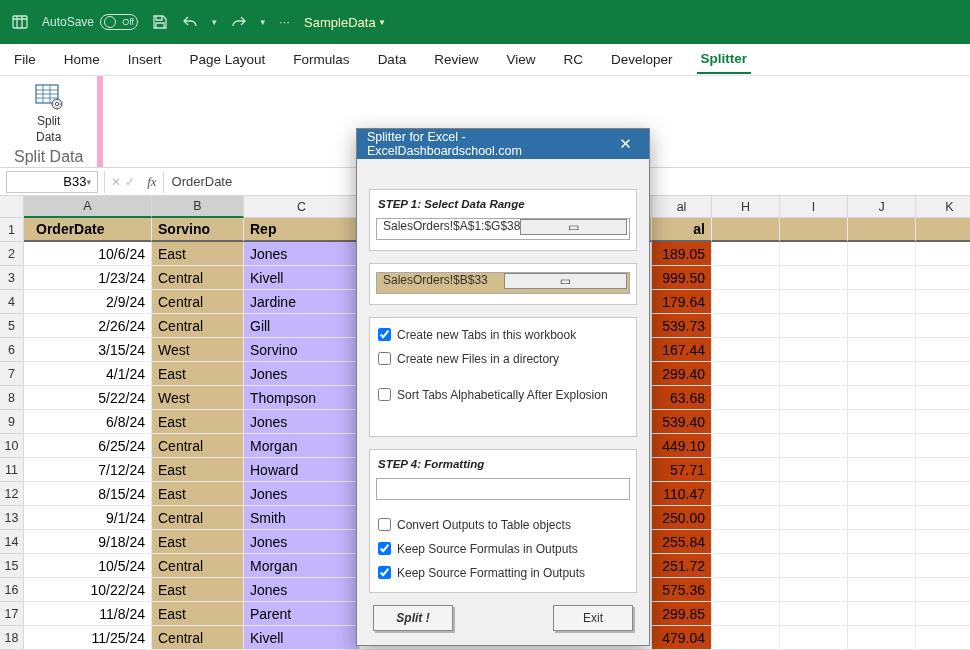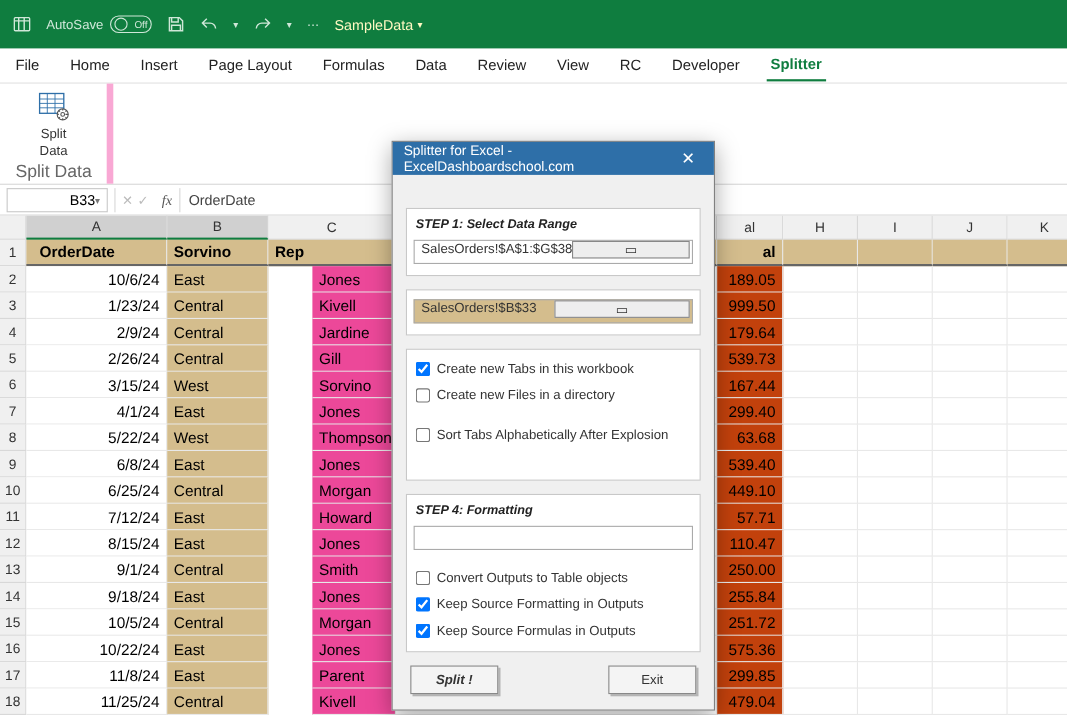--- a/index.html
+++ b/index.html
@@ -38,35 +38,35 @@
 
 .rows { }
 .row { display:grid; grid-template-columns: 24px 128px 92px 116px 292px 60px repeat(4, 68px); height:24px; font-size:14px;}
 .rh { border-right:1px solid #d8d8d8; border-bottom:1px solid #d8d8d8; background:#f0f0f0; display:flex; align-items:center; justify-content:center; font-size:12.5px; color:#333;}
 .cell { border-right:1px solid #e8e8e8; border-bottom:1px solid #e8e8e8; padding: 2px 6px; display:flex; align-items:center; white-space:nowrap; overflow:hidden;}
 .num { justify-content:flex-end; }
 .hdr-row .cell { background:#d4bd8d; font-weight:600; border-bottom:2px solid #666;}
 .hdr-row .cell.indent { padding-left:12px;}
 .data-row .cell.colA { background:#fff; justify-content:flex-end;}
 .data-row .cell.colB { background:#d4bd8d;}
-.data-row .cell.colC { background:#ec4899;margin-left:40px;}
+.data-row .cell.colC { background:#c4b5fd;}
 .data-row .cell.colE { background:#c2410c; justify-content:flex-end;}
 
 
 .dialog { position:absolute; left:356px; top:128px; width:294px; background:#f0f0f0; border:1px solid #808080; box-shadow: 0 6px 20px rgba(0,0,0,0.35); font-size:12px; color:#333;}
 .dialog-title { height:30px; background:#2e6fa8; color:#fff; display:flex; align-items:center; padding:0 10px; justify-content:space-between; font-size:12.5px;}
 .dialog-title .close { width:28px; height:30px; display:flex; align-items:center; justify-content:center; cursor:pointer; font-size:15px;}
 .dialog-body { padding: 10px 12px 14px; display:flex; flex-direction:column; gap:12px;margin-top:20px;}
 .dgroup { border:1px solid #c8c8c8; background:#fff; padding: 8px 6px 10px; display:flex; flex-direction:column; gap:6px;}
 .dgroup .step-label { font-weight:700; font-style:italic; font-size:11.5px; color:#222; padding:0 2px 2px;}
 .range-input { display:flex; border:1px solid #aaa; height:22px; background:#fff; padding:0 2px 0 6px;}
 .range-input span { flex:1; font-size:12px;}
 .range-input.hl { background:#d4bd8d;}
 .refbtn { width:18px; height:16px; border:1px solid #888; background:#eee; display:flex; align-items:center; justify-content:center; font-size:9px;}
-.chk { display:flex; align-items:center; gap:6px; padding:2px 2px;}
+.chk { display:flex; gap:6px; padding:2px 2px;}
 .chk input { width:13px; height:13px;}
 .dlg-btns { display:flex; justify-content:space-between; padding: 0 4px;}
 .dlg-btn { width:80px; height:26px; border:1px solid #888; background:#f4f4f4; box-shadow: 2px 2px 0 rgba(0,0,0,0.25); display:flex; align-items:center; justify-content:center; cursor:pointer; font-size:12px;}
 .dlg-btn:first-child { font-weight:600;font-style:italic;}
 </style>
 </head>
 <body>
 
 <div class="title-bar">
   <span class="icon">
@@ -422,26 +422,26 @@
       <div class="step-label">STEP 4: Formatting</div>
       <div class="range-input">
           <span></span>
         </div>
       <div style="height:4px"></div>
       <label class="chk">
           <input type="checkbox" id="c4" style="">
           <span>Convert Outputs to Table objects</span>
         </label>
       <label class="chk">
+          <input type="checkbox" id="c5" checked="" style="">
+          <span>Keep Source Formulas in Outputs</span>
+        </label>
+      <label class="chk">
           <input type="checkbox" id="c6" checked="" style="">
           <span>Keep Source Formatting in Outputs</span>
-        </label>
-      <label class="chk">
-          <input type="checkbox" id="c5" checked="" style="">
-          <span>Keep Source Formulas in Outputs</span>
         </label>
     </div>
     <div class="dlg-btns">
       <div class="dlg-btn">Split !</div>
       <div class="dlg-btn">Exit</div>
     </div>
   </div>
 </div>
 
 </body></html>

